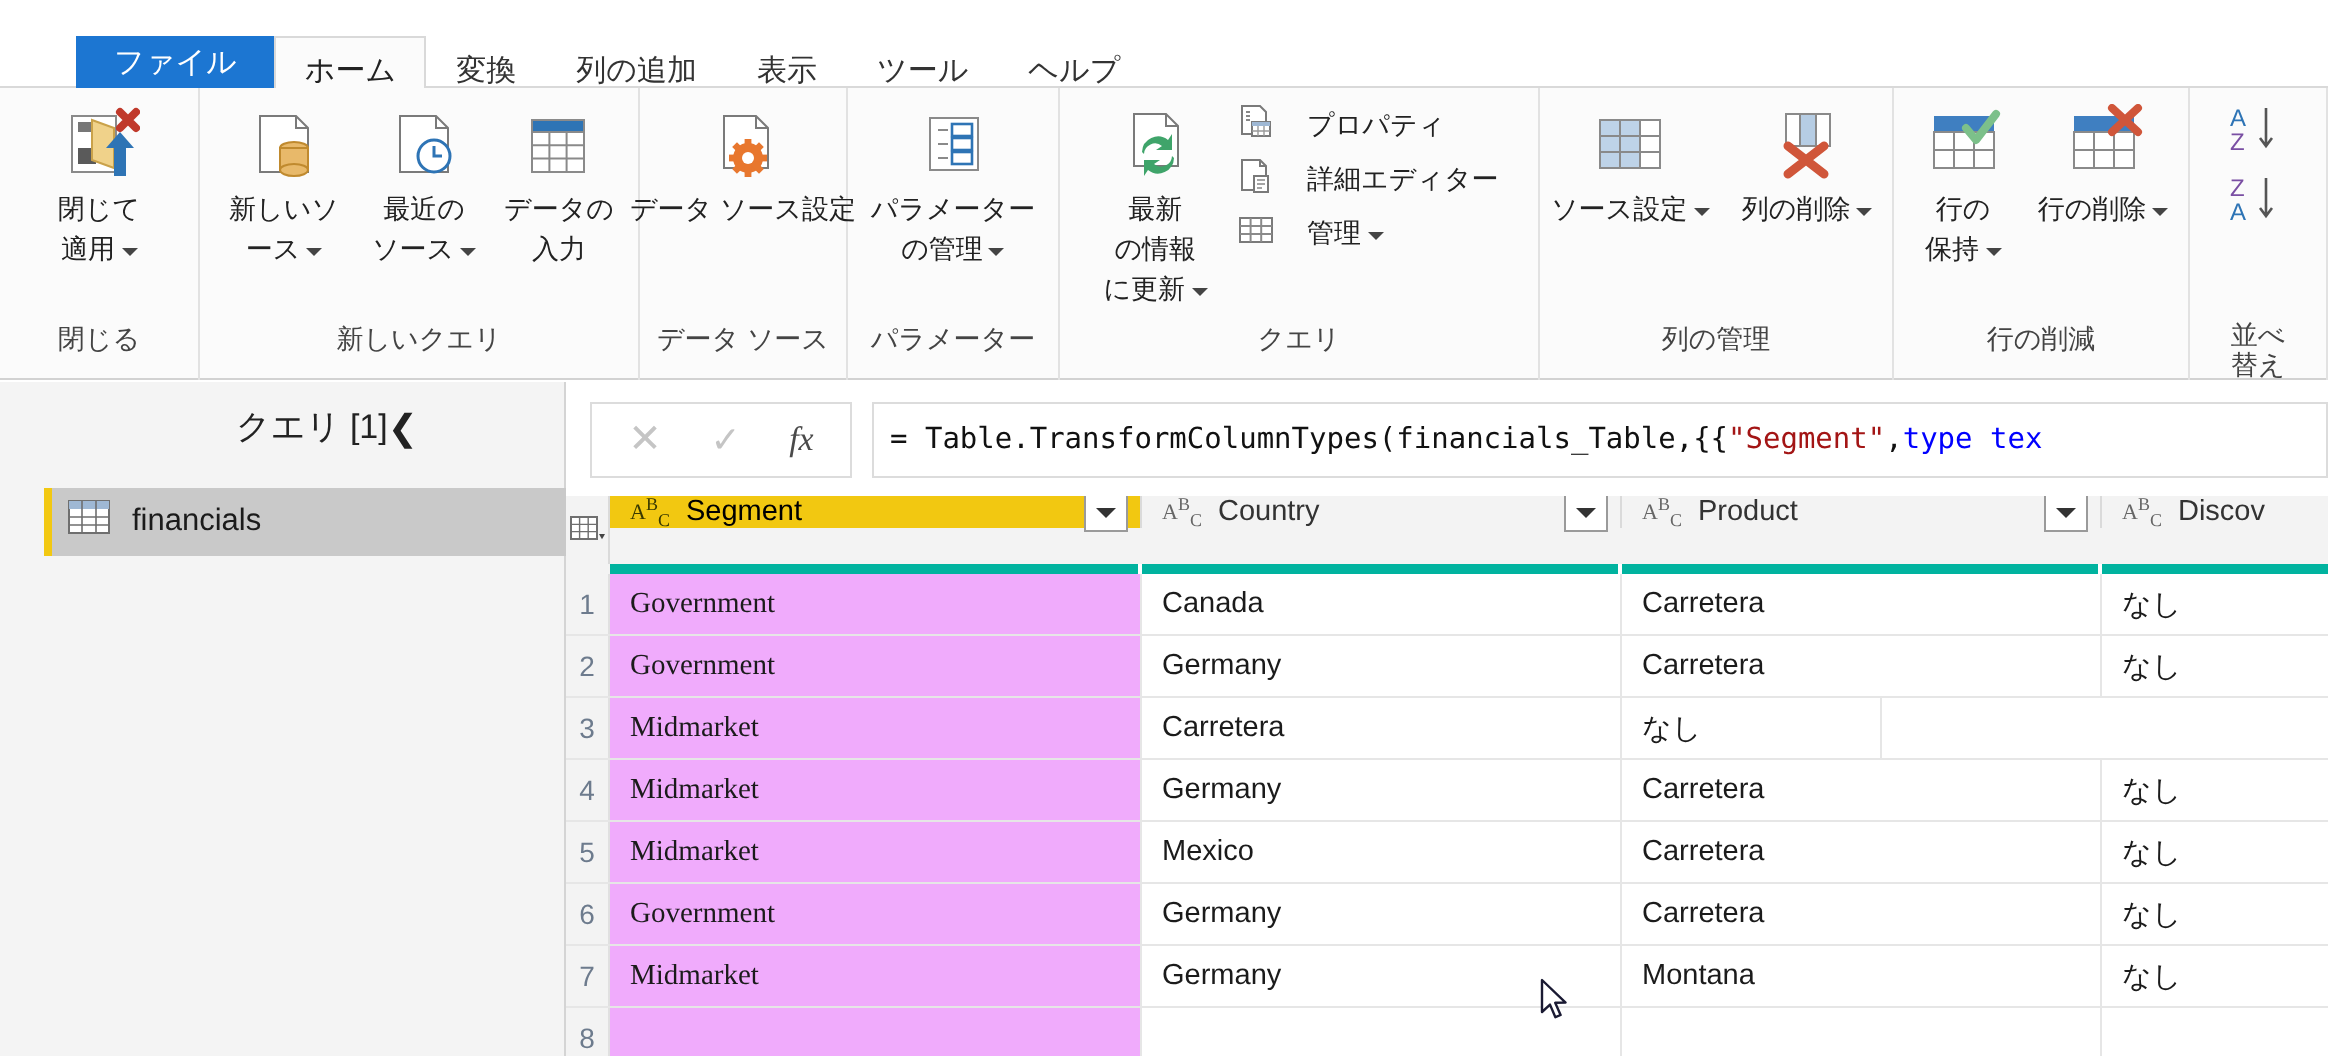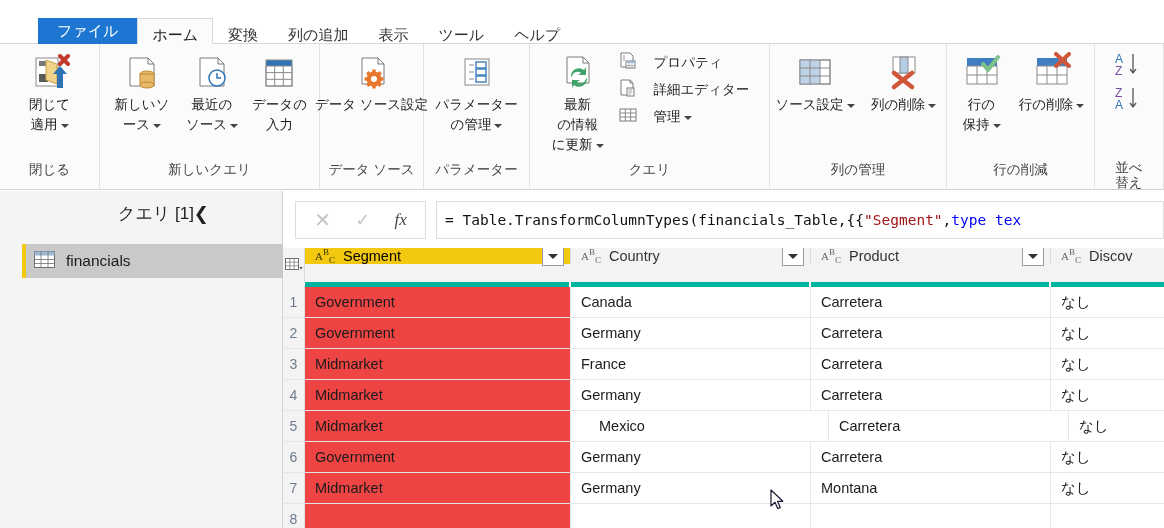--- a/index.html
+++ b/index.html
@@ -146,21 +146,21 @@
   .rnum {
     width:22px; flex:none; background:#f3f3f3; border-right:1px solid #e0e0e0;
     display:flex; align-items:center; justify-content:center;
     font-size:14px; color:#6d7b8d;
   }
   .gcell {
     display:flex; align-items:center; padding-left:10px;
     border-right:1px solid #e6e6e6; font-size:14.5px; color:#1b1b1b;
     white-space:nowrap; overflow:hidden;
   }
-  .gcell.selcol { background:#ef4444; }
+  .gcell.selcol { background:#f0abfc;font-family:Liberation Serif, serif; }
 
   .gbody { position:absolute; left:0; top:39px; width:100%; }
 
   
   .cursor { position:absolute; pointer-events:none; }
 </style>
 </head>
 <body>
 
 <div id="app">
@@ -502,35 +502,34 @@
         <div class="grow">
           <div class="rnum">2</div>
           <div class="gcell selcol" style="width: 266px; flex: 0 0 auto;">Government</div>
           <div class="gcell" style="width: 240px; flex: 0 0 auto;">Germany</div>
           <div class="gcell" style="width: 240px; flex: 0 0 auto;">Carretera</div>
           <div class="gcell" style="width: 130px; flex: 0 0 auto;">なし</div>
         </div>
         <div class="grow">
           <div class="rnum">3</div>
           <div class="gcell selcol" style="width: 266px; flex: 0 0 auto;">Midmarket</div>
-          <div class="gcell" style="width: 240px; flex: 0 0 auto;">France</div>
           <div class="gcell" style="width: 240px; flex: 0 0 auto;">Carretera</div>
           <div class="gcell" style="width: 130px; flex: 0 0 auto;">なし</div>
         </div>
         <div class="grow">
           <div class="rnum">4</div>
           <div class="gcell selcol" style="width: 266px; flex: 0 0 auto;">Midmarket</div>
           <div class="gcell" style="width: 240px; flex: 0 0 auto;">Germany</div>
           <div class="gcell" style="width: 240px; flex: 0 0 auto;">Carretera</div>
           <div class="gcell" style="width: 130px; flex: 0 0 auto;">なし</div>
         </div>
         <div class="grow">
           <div class="rnum">5</div>
           <div class="gcell selcol" style="width: 266px; flex: 0 0 auto;">Midmarket</div>
-          <div class="gcell" style="width: 240px; flex: 0 0 auto; margin-left: 18px;">Mexico</div>
+          <div class="gcell" style="width: 240px; flex: 0 0 auto;">Mexico</div>
           <div class="gcell" style="width: 240px; flex: 0 0 auto;">Carretera</div>
           <div class="gcell" style="width: 130px; flex: 0 0 auto;">なし</div>
         </div>
         <div class="grow">
           <div class="rnum">6</div>
           <div class="gcell selcol" style="width: 266px; flex: 0 0 auto;">Government</div>
           <div class="gcell" style="width: 240px; flex: 0 0 auto;">Germany</div>
           <div class="gcell" style="width: 240px; flex: 0 0 auto;">Carretera</div>
           <div class="gcell" style="width: 130px; flex: 0 0 auto;">なし</div>
         </div>

